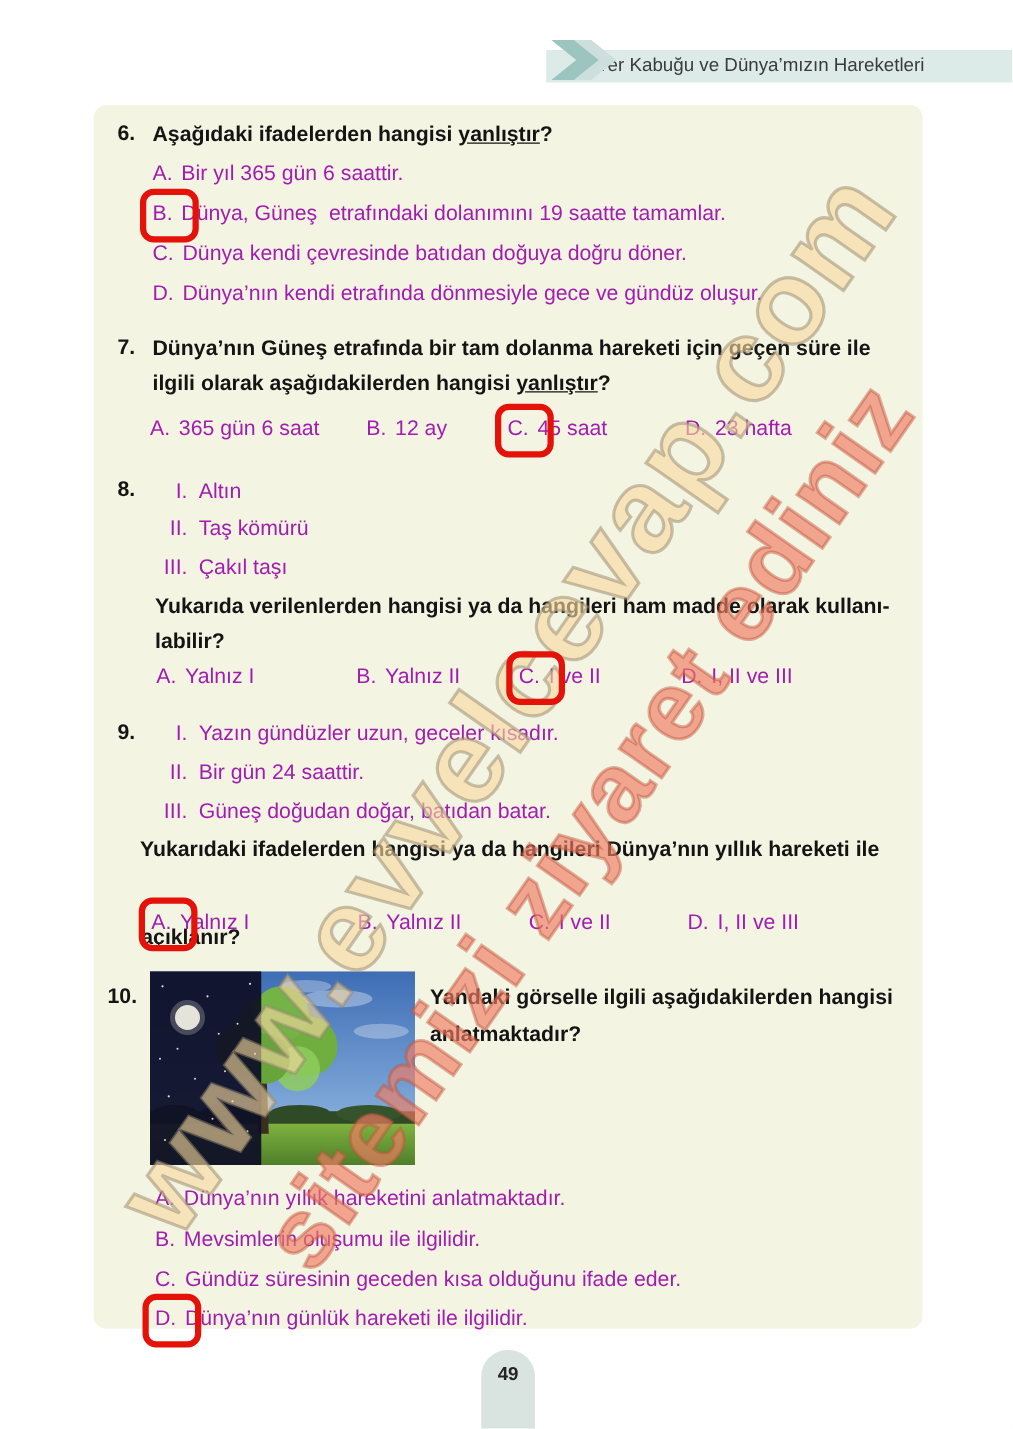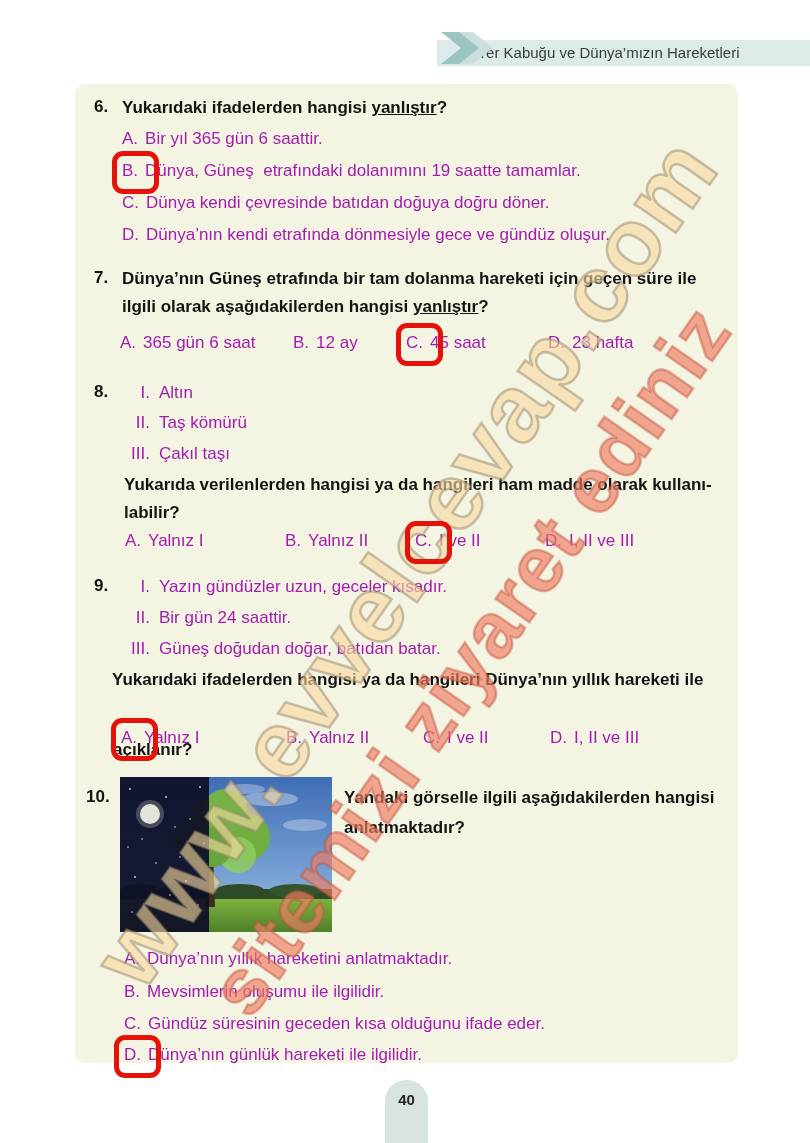--- a/index.html
+++ b/index.html
@@ -44,21 +44,21 @@
   </div>
   <svg class="chevron" width="56" height="34" viewBox="0 0 56 34">
     <polygon points="14,1 32,1 52,17 32,33 14,33 34,17" fill="#ccdfdc"></polygon>
     <polygon points="0,1 18,1 38,17 18,33 0,33 20,17" fill="#9dc5c0"></polygon>
   </svg>
 
   <div class="panel"></div>
 
   <div>
     <span class="qnum" style="left:94px;top:97px">6.</span>
-    <span class="line stem" style="left:122px;top:97px"><span>Yukarıdaki ifadelerden hangisi </span><span class="u">yanlıştır</span><span>?</span></span>
+    <span class="line stem" style="left:122px;top:97px"><span>Aşağıdaki ifadelerden hangisi </span><span class="u">yanlıştır</span><span>?</span></span>
     <span class="line" style="left:122px;top:128px"><span class="lbl">A.</span><span>Bir yıl 365 gün 6 saattir.</span></span>
     <span class="line" style="left:122px;top:160px"><span class="circle"></span><span class="lbl">B.</span><span>Dünya, Güneş  etrafındaki dolanımını 19 saatte tamamlar.</span></span>
     <span class="line" style="left:122px;top:192px"><span class="lbl">C.</span><span>Dünya kendi çevresinde batıdan doğuya doğru döner.</span></span>
     <span class="line" style="left:122px;top:224px"><span class="lbl">D.</span><span>Dünya’nın kendi etrafında dönmesiyle gece ve gündüz oluşur.</span></span>
   </div>
 
   <div>
     <span class="qnum" style="left:94px;top:268px">7.</span>
     <span class="line stem" style="left:122px;top:268px">Dünya’nın Güneş etrafında bir tam dolanma hareketi için geçen süre ile</span>
     <span class="line stem" style="left:122px;top:296px"><span>ilgili olarak aşağıdakilerden hangisi </span><span class="u">yanlıştır</span><span>?</span></span>
@@ -152,19 +152,19 @@
 
     <span class="line stem" style="left:344px;top:787px">Yandaki görselle ilgili aşağıdakilerden hangisi</span>
     <span class="line stem" style="left:344px;top:817px">anlatmaktadır?</span>
     <span class="line" style="left:124px;top:948px"><span class="lbl">A.</span><span>Dünya’nın yıllık hareketini anlatmaktadır.</span></span>
     <span class="line" style="left:124px;top:981px"><span class="lbl">B.</span><span>Mevsimlerin oluşumu ile ilgilidir.</span></span>
     <span class="line" style="left:124px;top:1013px"><span class="lbl">C.</span><span>Gündüz süresinin geceden kısa olduğunu ifade eder.</span></span>
     <span class="line" style="left:124px;top:1044px"><span class="circle"></span><span class="lbl">D.</span><span>Dünya’nın günlük hareketi ile ilgilidir.</span></span>
   </div>
 
   <div class="page-tab">
-    <span>40</span>
+    <span>49</span>
   </div>
 
   <div class="wm wm1">www.evvelcevap.com</div>
   <div class="wm wm2">sitemizi ziyaret ediniz</div>
 
 </div>
 
 </body></html>

